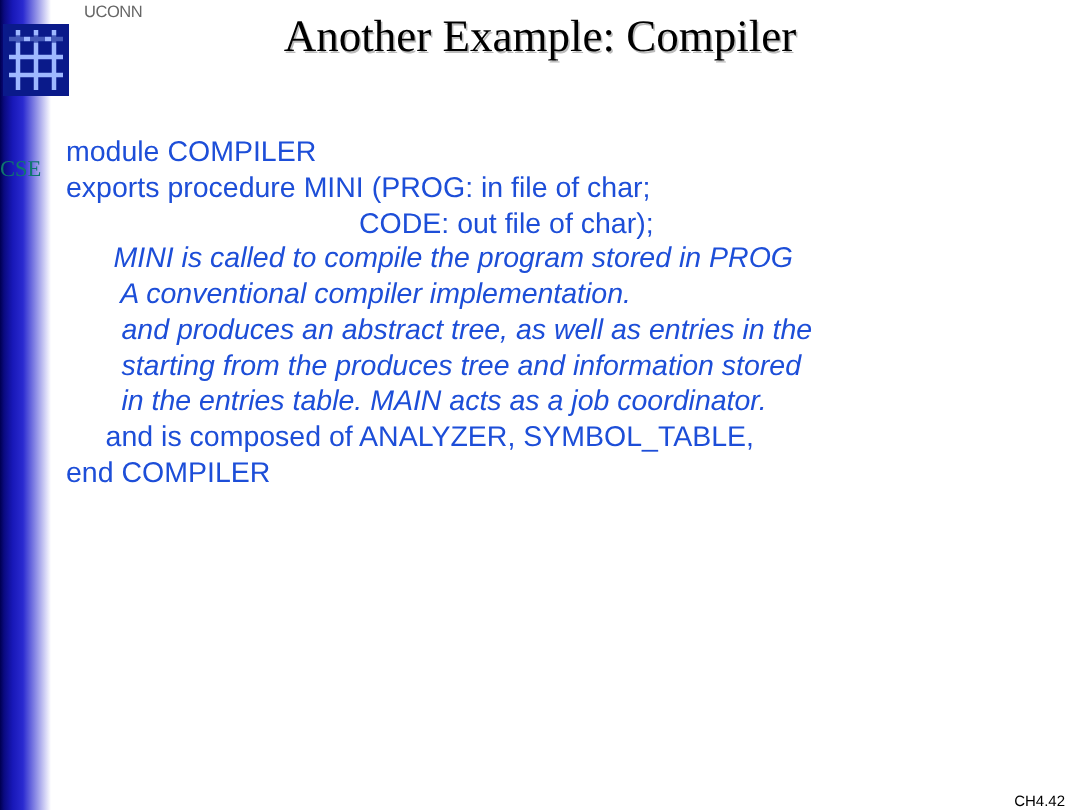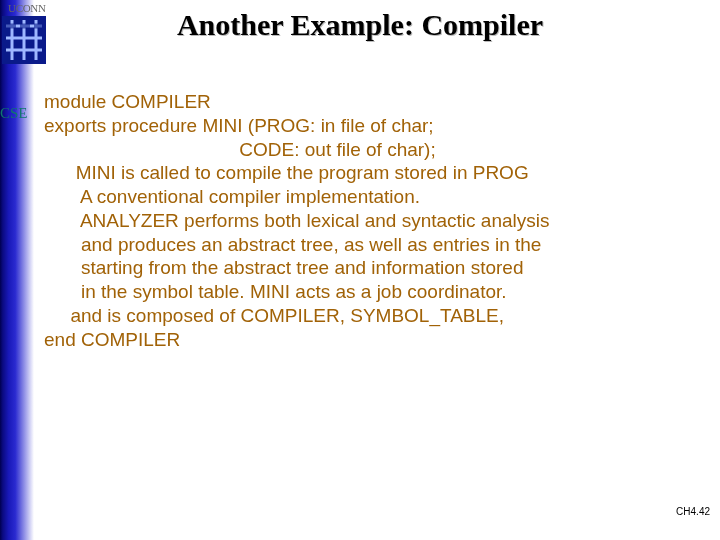--- a/index.html
+++ b/index.html
@@ -17,24 +17,25 @@
     left: 0;
     top: 0;
     width: 34px;
     height: 540px;
     background: linear-gradient(to right, #000050 0%, #0a0a80 8%, #1818b8 25%, #2a2ad0 45%, #fff 100%);
   }
   .uconn-label {
     position: absolute;
     left: 8px;
     top: 2px;
-    font-family: Liberation Serif, serif;
+    font-family: Liberation Sans, sans-serif;
     font-size: 11px;
     color: #666;
     letter-spacing: -0.3px;
+    padding-left: 48px;
   }
   .weave-icon {
     position: absolute;
     left: 2px;
     top: 16px;
     width: 44px;
     height: 48px;
   }
   .cse-label {
     position: absolute;
@@ -44,47 +45,48 @@
     font-size: 15px;
     color: #0f766e;
   }
   .title {
     position: absolute;
     top: 8px;
     left: 0;
     width: 720px;
     text-align: center;
     font-size: 30px;
-    font-weight: bold;
+    font-weight: normal;
     color: #000;
     text-shadow: 1px 1px 0 #bbb;
   }
   .content {
     position: absolute;
     left: 44px;
     top: 90px;
     width: 660px;
-    color: #a16207;
+    color: #1d4ed8;
   }
   .code {
     font-family: Verdana, sans-serif;
     font-size: 19px;
     line-height: 1.25;
     white-space: pre;
   }
   .comment {
     font-family: Verdana, sans-serif;
+    font-style: italic;
     font-size: 19px;
     line-height: 1.25;
     white-space: pre;
   }
   .footer {
     position: absolute;
     right: 10px;
-    bottom: 23px;
+    bottom: 0;
     font-family: Arial, sans-serif;
     font-size: 10px;
     color: #000;
   }
 </style>
 </head>
 <body>
 
 <div class="blue-band"></div>
 
@@ -104,21 +106,20 @@
 <div class="cse-label">CSE</div>
 
 <div class="title">Another Example: Compiler</div>
 
 <div class="content">
 <div class="code">module COMPILER</div>
 <div class="code">exports procedure MINI (PROG: in file of char;</div>
 <div class="code">                                     CODE: out file of char);</div>
 <div class="comment">      MINI is called to compile the program stored in PROG</div>
 <div class="comment">       A conventional compiler implementation.</div>
-<div class="comment">       ANALYZER performs both lexical and syntactic analysis</div>
 <div class="comment">       and produces an abstract tree, as well as entries in the</div>
-<div class="comment">       starting from the abstract tree and information stored</div>
-<div class="comment">       in the symbol table. MINI acts as a job coordinator.</div>
-<div class="code">     and is composed of COMPILER, SYMBOL_TABLE,</div>
+<div class="comment">       starting from the produces tree and information stored</div>
+<div class="comment">       in the entries table. MAIN acts as a job coordinator.</div>
+<div class="code">     and is composed of ANALYZER, SYMBOL_TABLE,</div>
 <div class="code">end COMPILER</div>
 </div>
 
 <div class="footer">CH4.42</div>
 
 </body></html>

